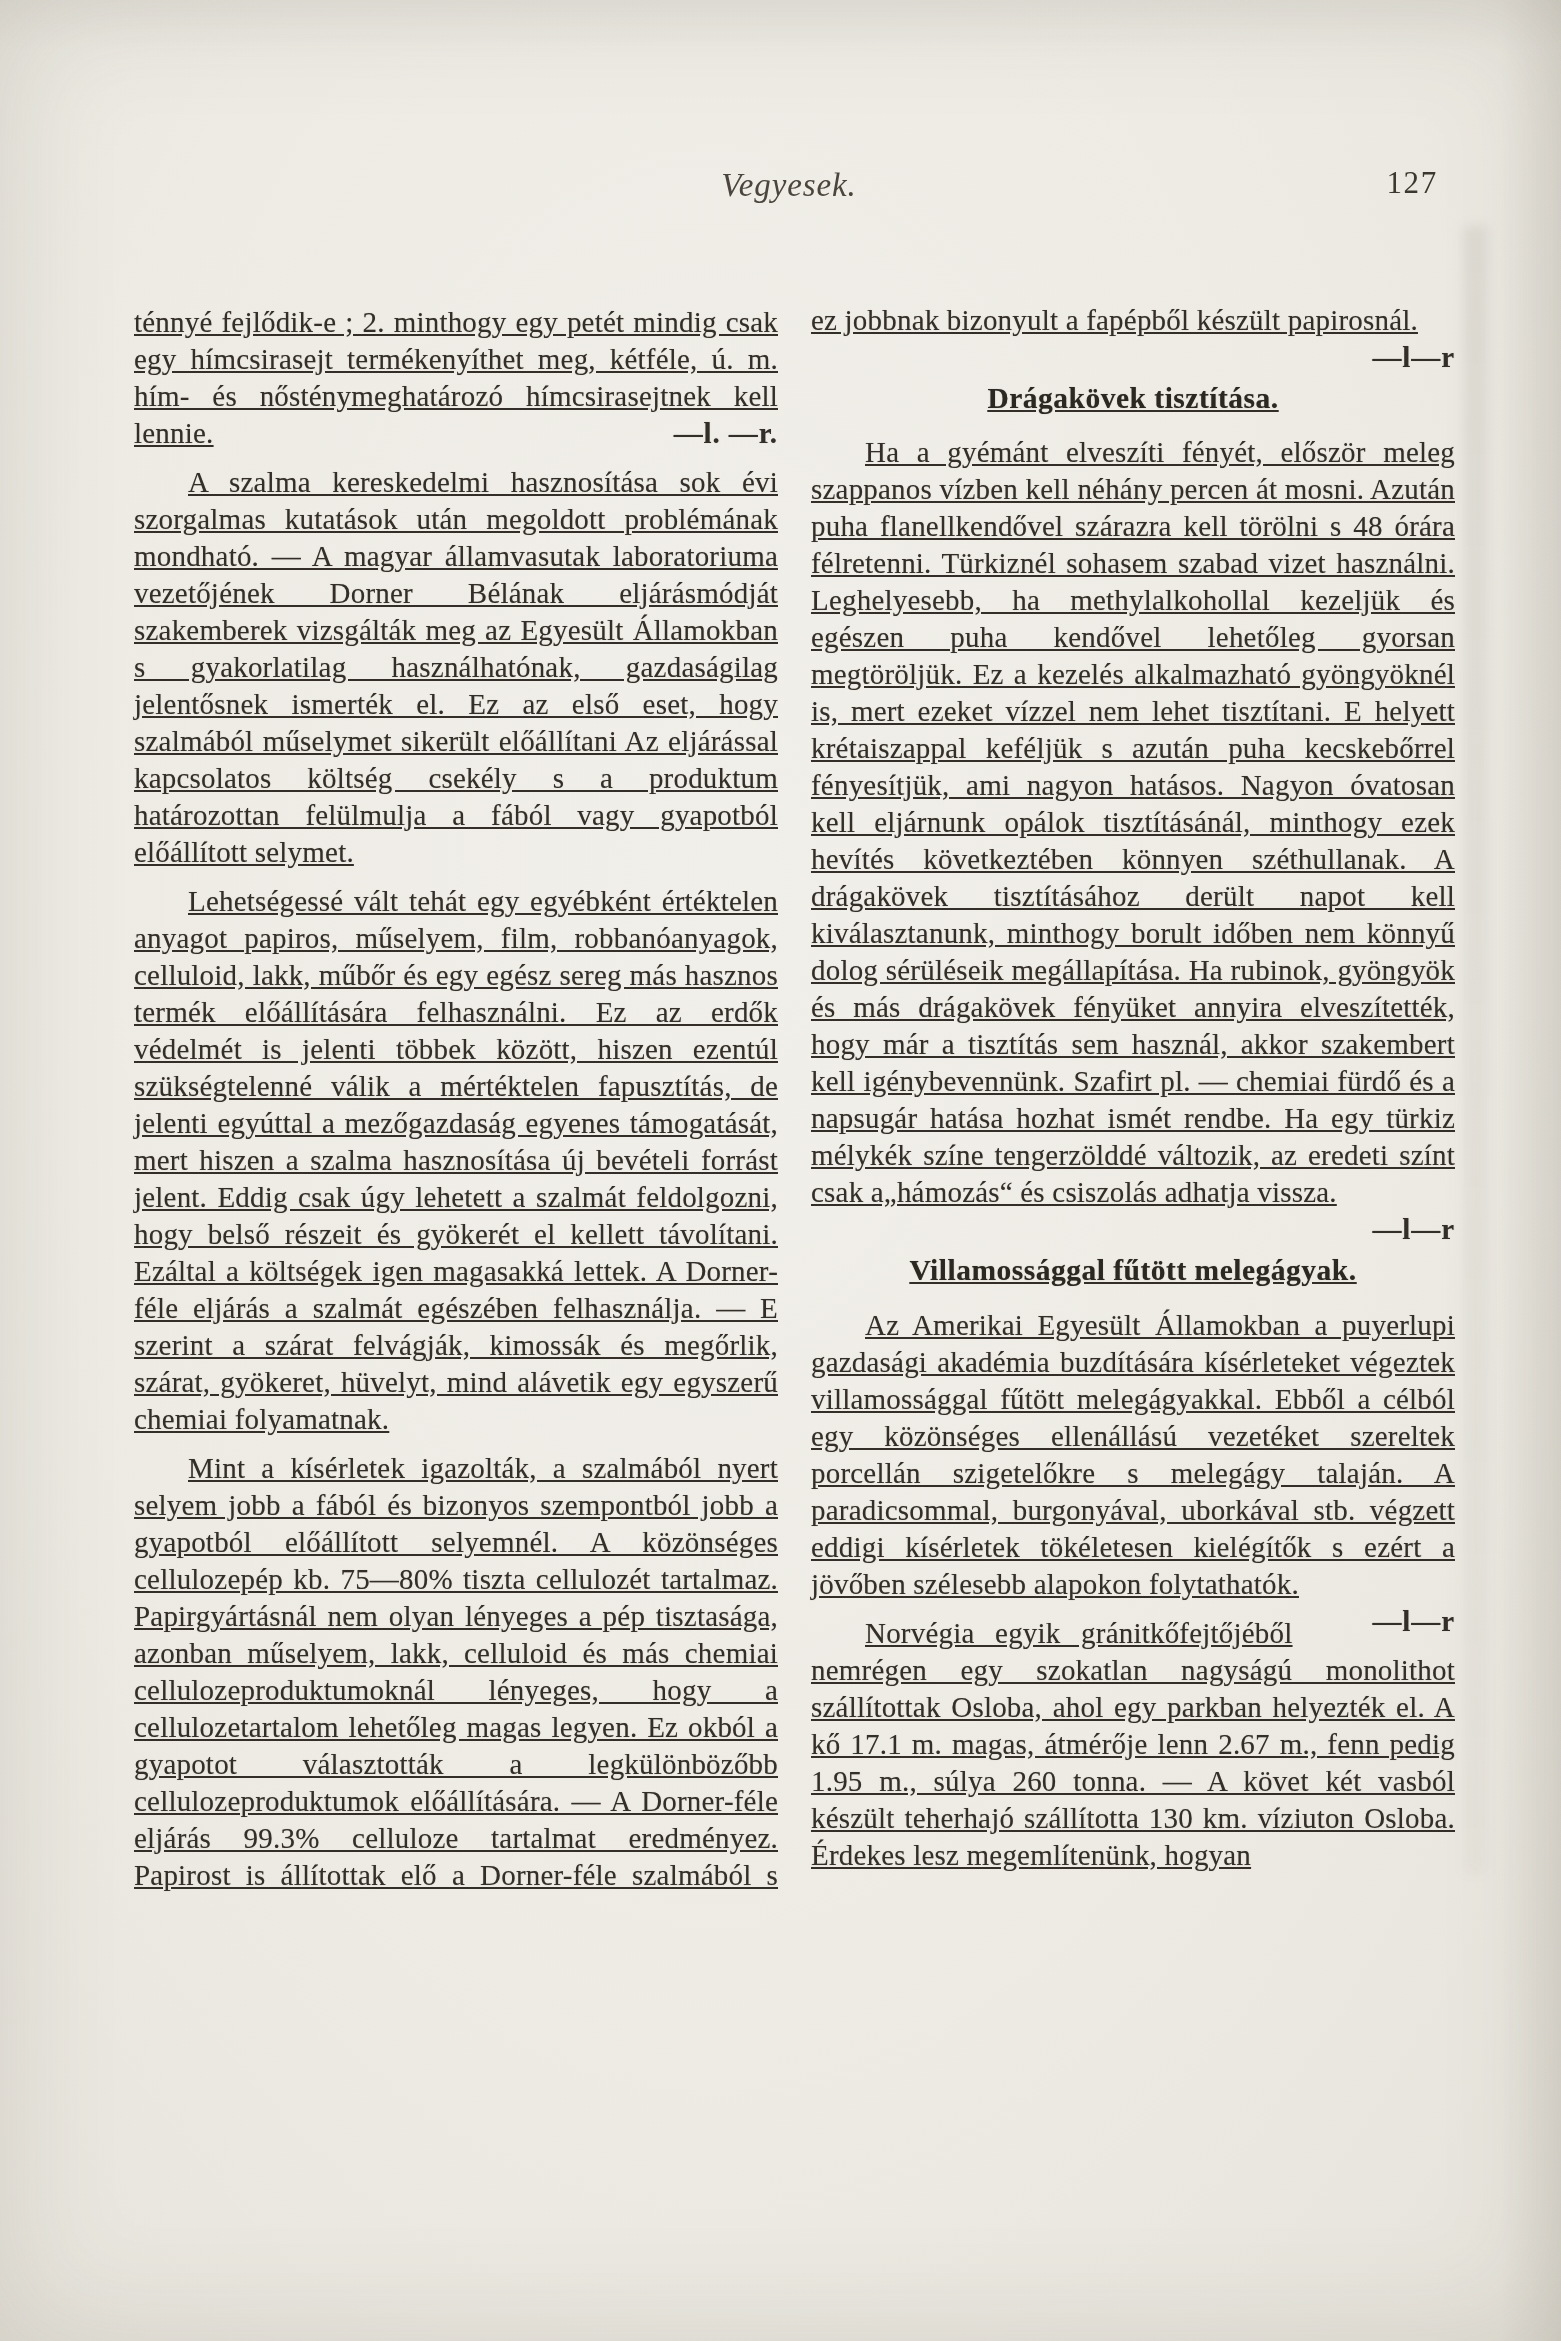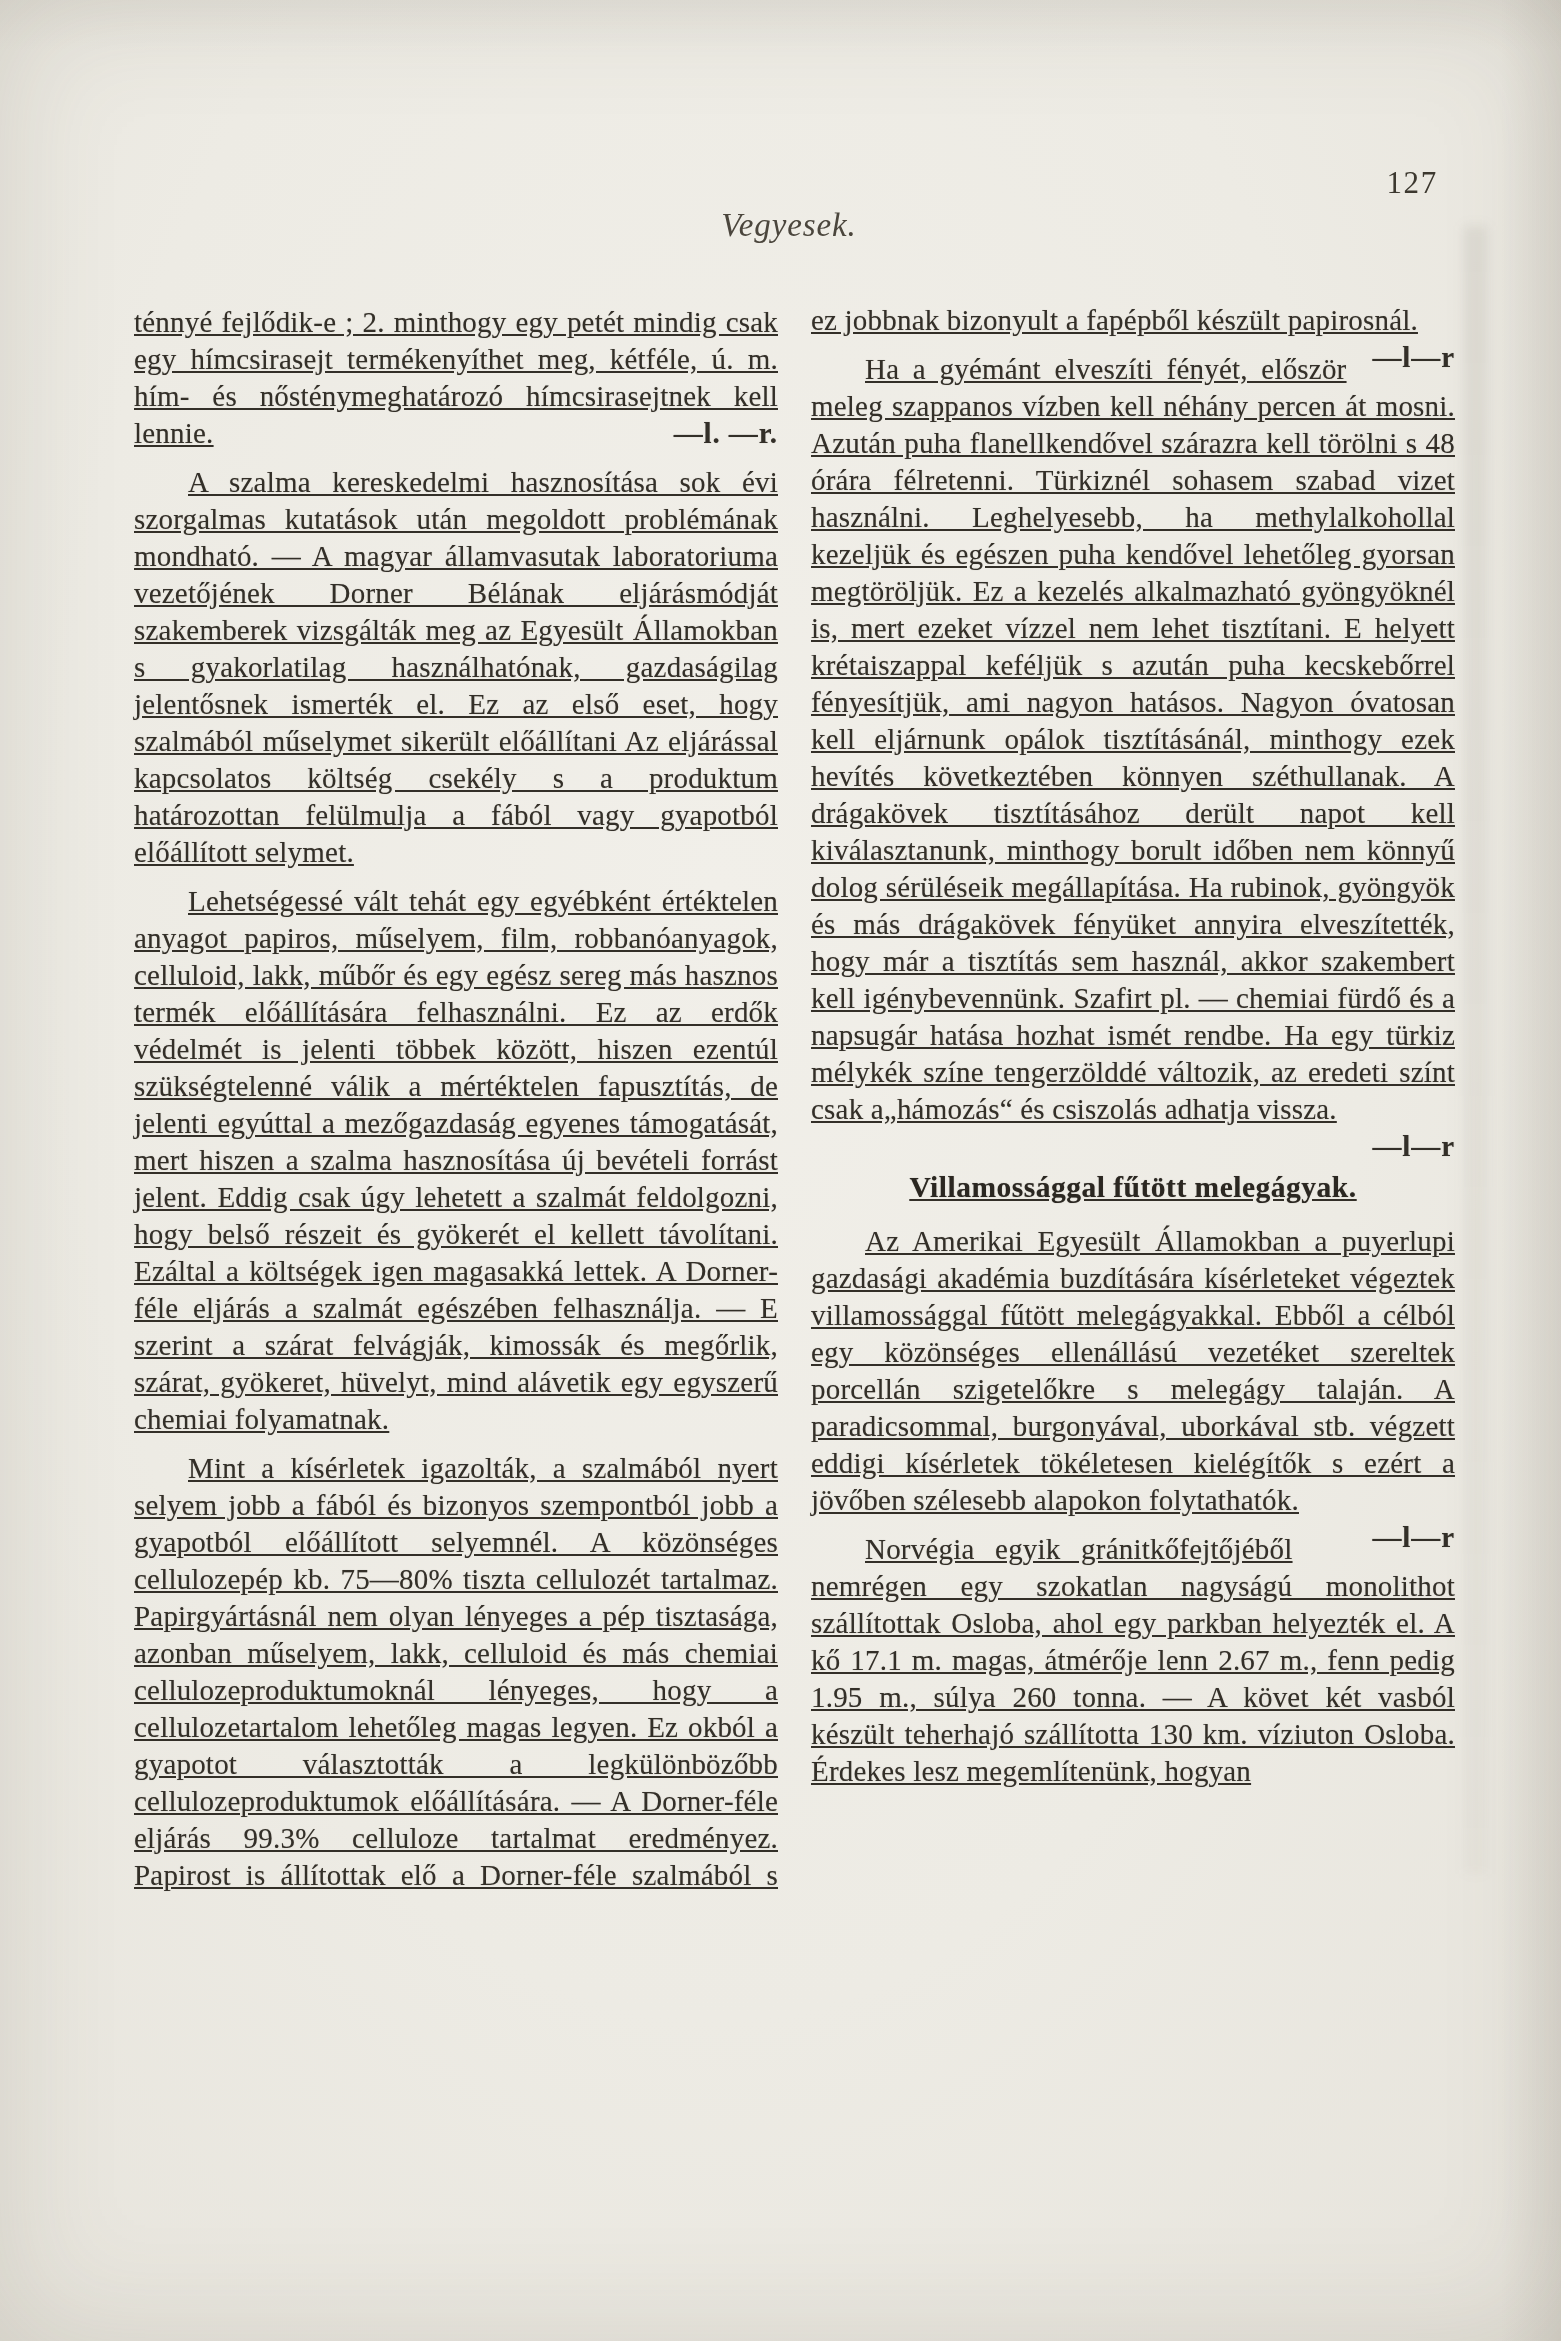--- a/index.html
+++ b/index.html
@@ -30,21 +30,20 @@
     pointer-events: none;
   }
   .running-title {
     position: absolute;
     top: 167px; left: 134px; width: 1310px;
     text-align: center;
     font-style: italic;
     font-size: 33px;
     letter-spacing: 0.9px;
     color: #4b463d;
-    margin-top: 40px;
   }
   .page-number {
     position: absolute;
     top: 165px; right: 123px;
     font-size: 31px;
     letter-spacing: 1.7px;
     color: #3c382f;
   }
   .column {
     position: absolute;
@@ -103,20 +102,21 @@
     <p class="para indent"><span>Lehetségessé vált tehát egy egyébként értéktelen anyagot papiros, műselyem, film, robbanóanyagok, celluloid, lakk, műbőr és egy egész sereg más hasznos termék előállítására felhasználni. Ez az erdők védelmét is jelenti többek között, hiszen ezentúl szükségtelenné válik a mértéktelen fapusztítás, de jelenti egyúttal a mezőgazdaság egyenes támogatását, mert hiszen a szalma hasznosítása új bevételi forrást jelent. Eddig csak úgy lehetett a szalmát feldolgozni, hogy belső részeit és gyökerét el kellett távolítani. Ezáltal a költségek igen magasakká lettek. A Dorner-féle eljárás a szalmát egészében felhasználja. — E szerint a szárat felvágják, kimossák és megőrlik, szárat, gyökeret, hüvelyt, mind alávetik egy egyszerű chemiai folyamatnak.</span></p>
 
     <p class="para indent runs-over"><span>Mint a kísérletek igazolták, a szalmából nyert selyem jobb a fából és bizonyos szempontból jobb a gyapotból előállított selyemnél. A közönséges cellulozepép kb. 75—80% tiszta cellulozét tartalmaz. Papirgyártásnál nem olyan lényeges a pép tisztasága, azonban műselyem, lakk, celluloid és más chemiai cellulozeproduktumoknál lényeges, hogy a cellulozetartalom lehetőleg magas legyen. Ez okból a gyapotot választották a legkülönbözőbb cellulozeproduktumok előállítására. — A Dorner-féle eljárás 99.3% celluloze tartalmat eredményez. Papirost is állítottak elő a Dorner-féle szalmából s</span></p>
 
   </div>
 
   <div class="column col-right">
 
     <p class="para"><span>ez jobbnak bizonyult a fapépből készült papirosnál.</span><span class="sig">—l—r</span></p>
 
+    <h3 class="heading">Drágakövek tisztítása.</h3>
 
     <p class="para indent"><span>Ha a gyémánt elveszíti fényét, először meleg szappanos vízben kell néhány percen át mosni. Azután puha flanellkendővel szárazra kell törölni s 48 órára félretenni. Türkiznél sohasem szabad vizet használni. Leghelyesebb, ha methylalkohollal kezeljük és egészen puha kendővel lehetőleg gyorsan megtöröljük. Ez a kezelés alkalmazható gyöngyöknél is, mert ezeket vízzel nem lehet tisztítani. E helyett krétaiszappal keféljük s azután puha kecskebőrrel fényesítjük, ami nagyon hatásos. Nagyon óvatosan kell eljárnunk opálok tisztításánál, minthogy ezek hevítés következtében könnyen széthullanak. A drágakövek tisztításához derült napot kell kiválasztanunk, minthogy borult időben nem könnyű dolog sérüléseik megállapítása. Ha rubinok, gyöngyök és más drágakövek fényüket annyira elveszítették, hogy már a tisztítás sem használ, akkor szakembert kell igénybevennünk. Szafirt pl. — chemiai fürdő és a napsugár hatása hozhat ismét rendbe. Ha egy türkiz mélykék színe tengerzölddé változik, az eredeti színt csak a„hámozás“ és csiszolás adhatja vissza.</span><span class="sig">—l—r</span></p>
 
     <h3 class="heading">Villamossággal fűtött melegágyak.</h3>
 
     <p class="para indent"><span>Az Amerikai Egyesült Államokban a puyerlupi gazdasági akadémia buzdítására kísérleteket végeztek villamossággal fűtött melegágyakkal. Ebből a célból egy közönséges ellenállású vezetéket szereltek porcellán szigetelőkre s melegágy talaján. A paradicsommal, burgonyával, uborkával stb. végzett eddigi kísérletek tökéletesen kielégítők s ezért a jövőben szélesebb alapokon folytathatók.</span><span class="sig">—l—r</span></p>
 
 
     <p class="para indent"><span>Norvégia egyik gránitkőfejtőjéből nemrégen egy szokatlan nagyságú monolithot szállítottak Osloba, ahol egy parkban helyezték el. A kő 17.1 m. magas, átmérője lenn 2.67 m., fenn pedig 1.95 m., súlya 260 tonna. — A követ két vasból készült teherhajó szállította 130 km. víziuton Osloba. Érdekes lesz megemlítenünk, hogyan</span></p>
 

